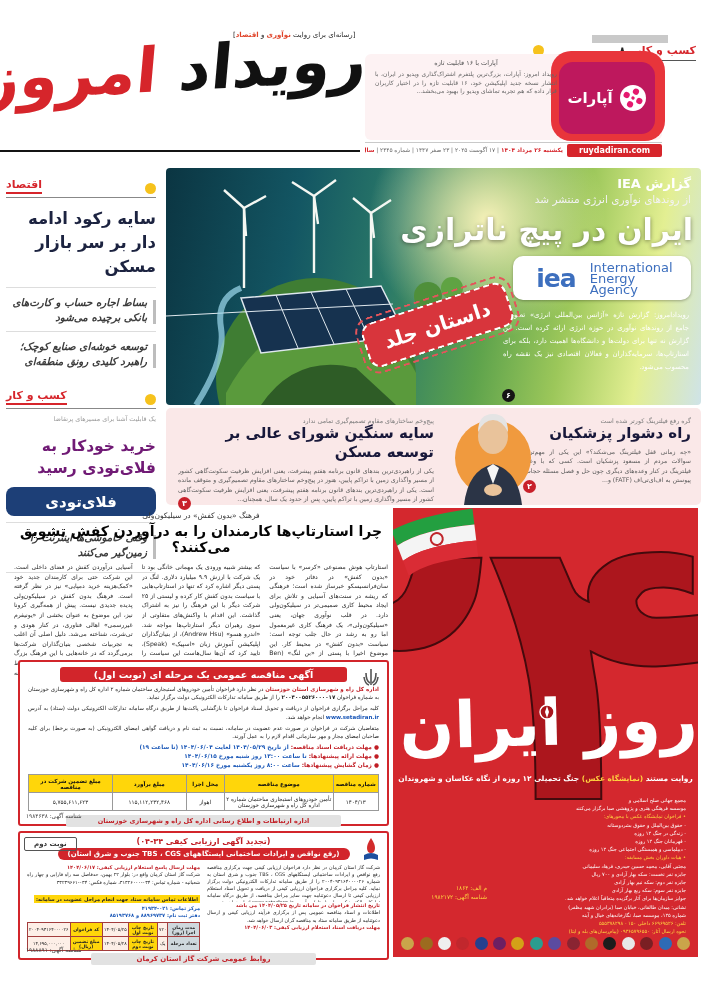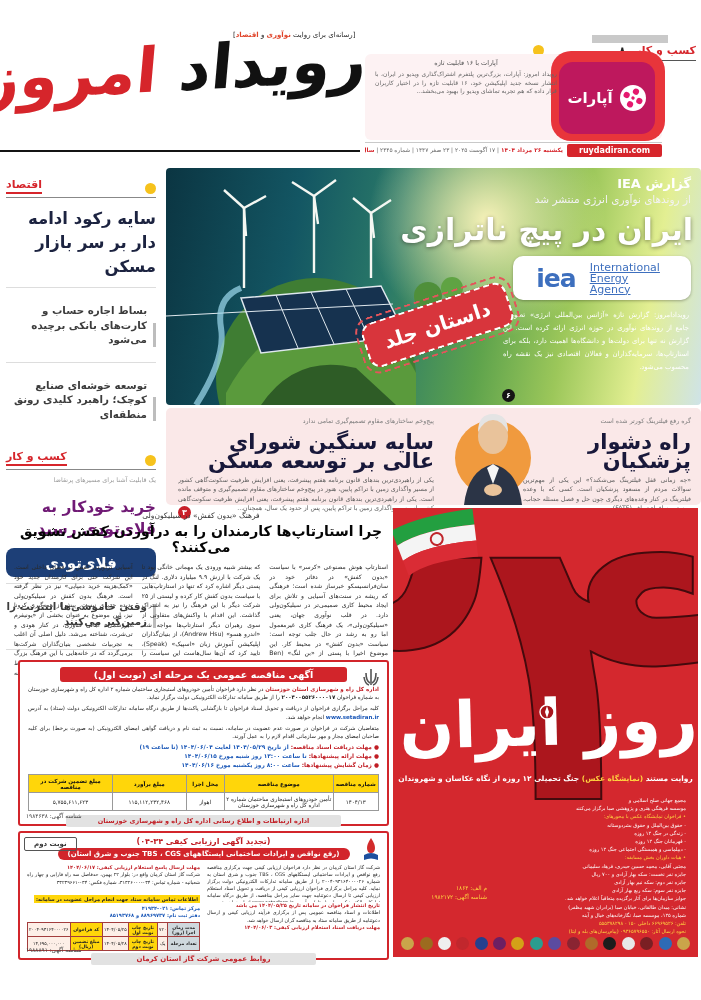--- a/index.html
+++ b/index.html
@@ -28,52 +28,52 @@
   .ap-head{font-size:13px;font-weight:bold;color:#0d0d0d;line-height:17px;}
   .ap-body{font-size:6px;color:#666;line-height:8.5px;}
   .dateline{font-size:5.8px;color:#666;line-height:13px;white-space:nowrap;}
   .dateline .red{color:#d6252b;font-weight:bold;}
   .site-box{background:#d6252b;color:#fff;font-weight:bold;font-size:8px;direction:ltr;
             display:flex;align-items:center;justify-content:center;border-radius:2px;}
   
   .sechead{position:relative;display:flex;align-items:flex-end;border-bottom:1.4px solid #888;padding-bottom:3px;}
   .seclabel{color:#d6252b;font-weight:bold;font-size:11px;margin-right:auto;border-bottom:2px solid #d6252b;padding-bottom:1px;}
   .side-h1{font-size:16.5px;font-weight:bold;color:#1c2340;line-height:24px;margin:9px 0 8px;}
-  .side-item{display:flex;align-items:flex-end;padding:15px 0;border-top:1px solid #ddd;}
+  .side-item{display:flex;align-items:flex-end;padding:7px 0;border-top:1px solid #ddd;font-style:italic;}
   .side-bar{width:3px;height:24px;background:#bdbdbd;margin-left:6px;flex:none;}
   .side-item-t{font-size:10.3px;font-weight:bold;color:#3c3c3c;line-height:14.5px;}
   .side-kicker{font-size:6.4px;color:#999;margin-top:6px;}
   .side-h2{font-size:15.5px;font-weight:bold;color:#701a75;line-height:22px;margin:12px 0 8px;}
   .fly-badge{width:150px;height:29px;background:#1d3f77;border-radius:8px;color:#fff;font-weight:bold;
              font-size:15px;display:flex;align-items:center;justify-content:center;margin-bottom:6px;}
   
   .hero{border-radius:4px;overflow:hidden;
     background:
       radial-gradient(circle at 60% 22%, rgba(255,246,190,.95) 0%, rgba(255,246,190,0) 32%),
       linear-gradient(100deg,#0b3542 0%,#135663 24%,#2b7a68 42%,#5ea34c 60%,#9cc75a 74%,#e3ef92 88%,#cfe3e8 100%);}
   .hero-k1{font-size:13px;font-weight:bold;color:#fff;}
   .hero-k2{font-size:10.5px;color:#f2f2f2;}
   .hero-h{font-size:30px;font-weight:bold;color:#fff;text-shadow:0 1px 4px rgba(0,0,0,.45);white-space:nowrap;}
   .iea-box{background:#fff;border-radius:10px;display:flex;align-items:center;justify-content:center;
            gap:14px;direction:ltr;box-shadow:0 1px 3px rgba(0,0,0,.3);}
   .iea-short{font-size:25px;font-weight:bold;color:#3d6fbe;letter-spacing:-1px;}
-  .iea-full{font-size:11px;color:#3d6fbe;line-height:11px;text-align:left;width:78px;text-decoration:underline;}
+  .iea-full{font-size:13px;color:#3d6fbe;line-height:11px;text-align:left;width:78px;}
   .hero-lead{font-size:6.8px;color:#fff;line-height:13px;
      background:repeating-linear-gradient(transparent 0,transparent 11.6px,rgba(255,255,255,.75) 11.6px,rgba(255,255,255,.75) 12.4px,transparent 12.4px,transparent 13px);
      background-size:100% 13px;}
   .stamp-outer{border:2px dashed #e4555b;border-radius:16px;padding:4px;transform:rotate(-18deg);}
   .stamp-inner{background:#d8353c;border:2.5px dashed #fff;border-radius:12px;padding:9px 18px;
                color:#fff;font-weight:bold;font-size:20px;white-space:nowrap;}
   .pgref{width:13px;height:13px;border-radius:50%;color:#fff;font-size:8px;font-weight:bold;
          display:flex;align-items:center;justify-content:center;}
   .pgref.black{background:#151515;} .pgref.red{background:#c8202a;}
   
   .strip{background:#fae8e8;border-radius:5px;}
   .st-kicker{font-size:6.3px;color:#7c7c7c;}
-  .st-head{font-size:21px;font-weight:bold;color:#18183a;line-height:19px;margin-top:9px;}
+  .st-head{font-size:15px;font-weight:bold;color:#18183a;line-height:19px;margin-top:0;}
   .st-body{font-size:6.2px;color:#5a5a5a;line-height:9.3px;margin-top:4px;overflow:hidden;}
   
   .art-kicker{font-size:7.5px;color:#333;}
   .art-head{font-size:14px;font-weight:bold;color:#050505;margin:3px 0 7px;}
   .art-cols{display:flex;gap:9px;}
   .art-col{flex:1;font-size:6.1px;line-height:9.6px;color:#2a2a2a;text-align:justify;height:116px;overflow:hidden;}
   
   .poster{background:#d4282e;overflow:hidden;}
   .poster-num{font-size:380px;line-height:1;font-weight:bold;color:#a8151c;
               -webkit-text-stroke:2px #35070a;opacity:.9;white-space:nowrap;}

